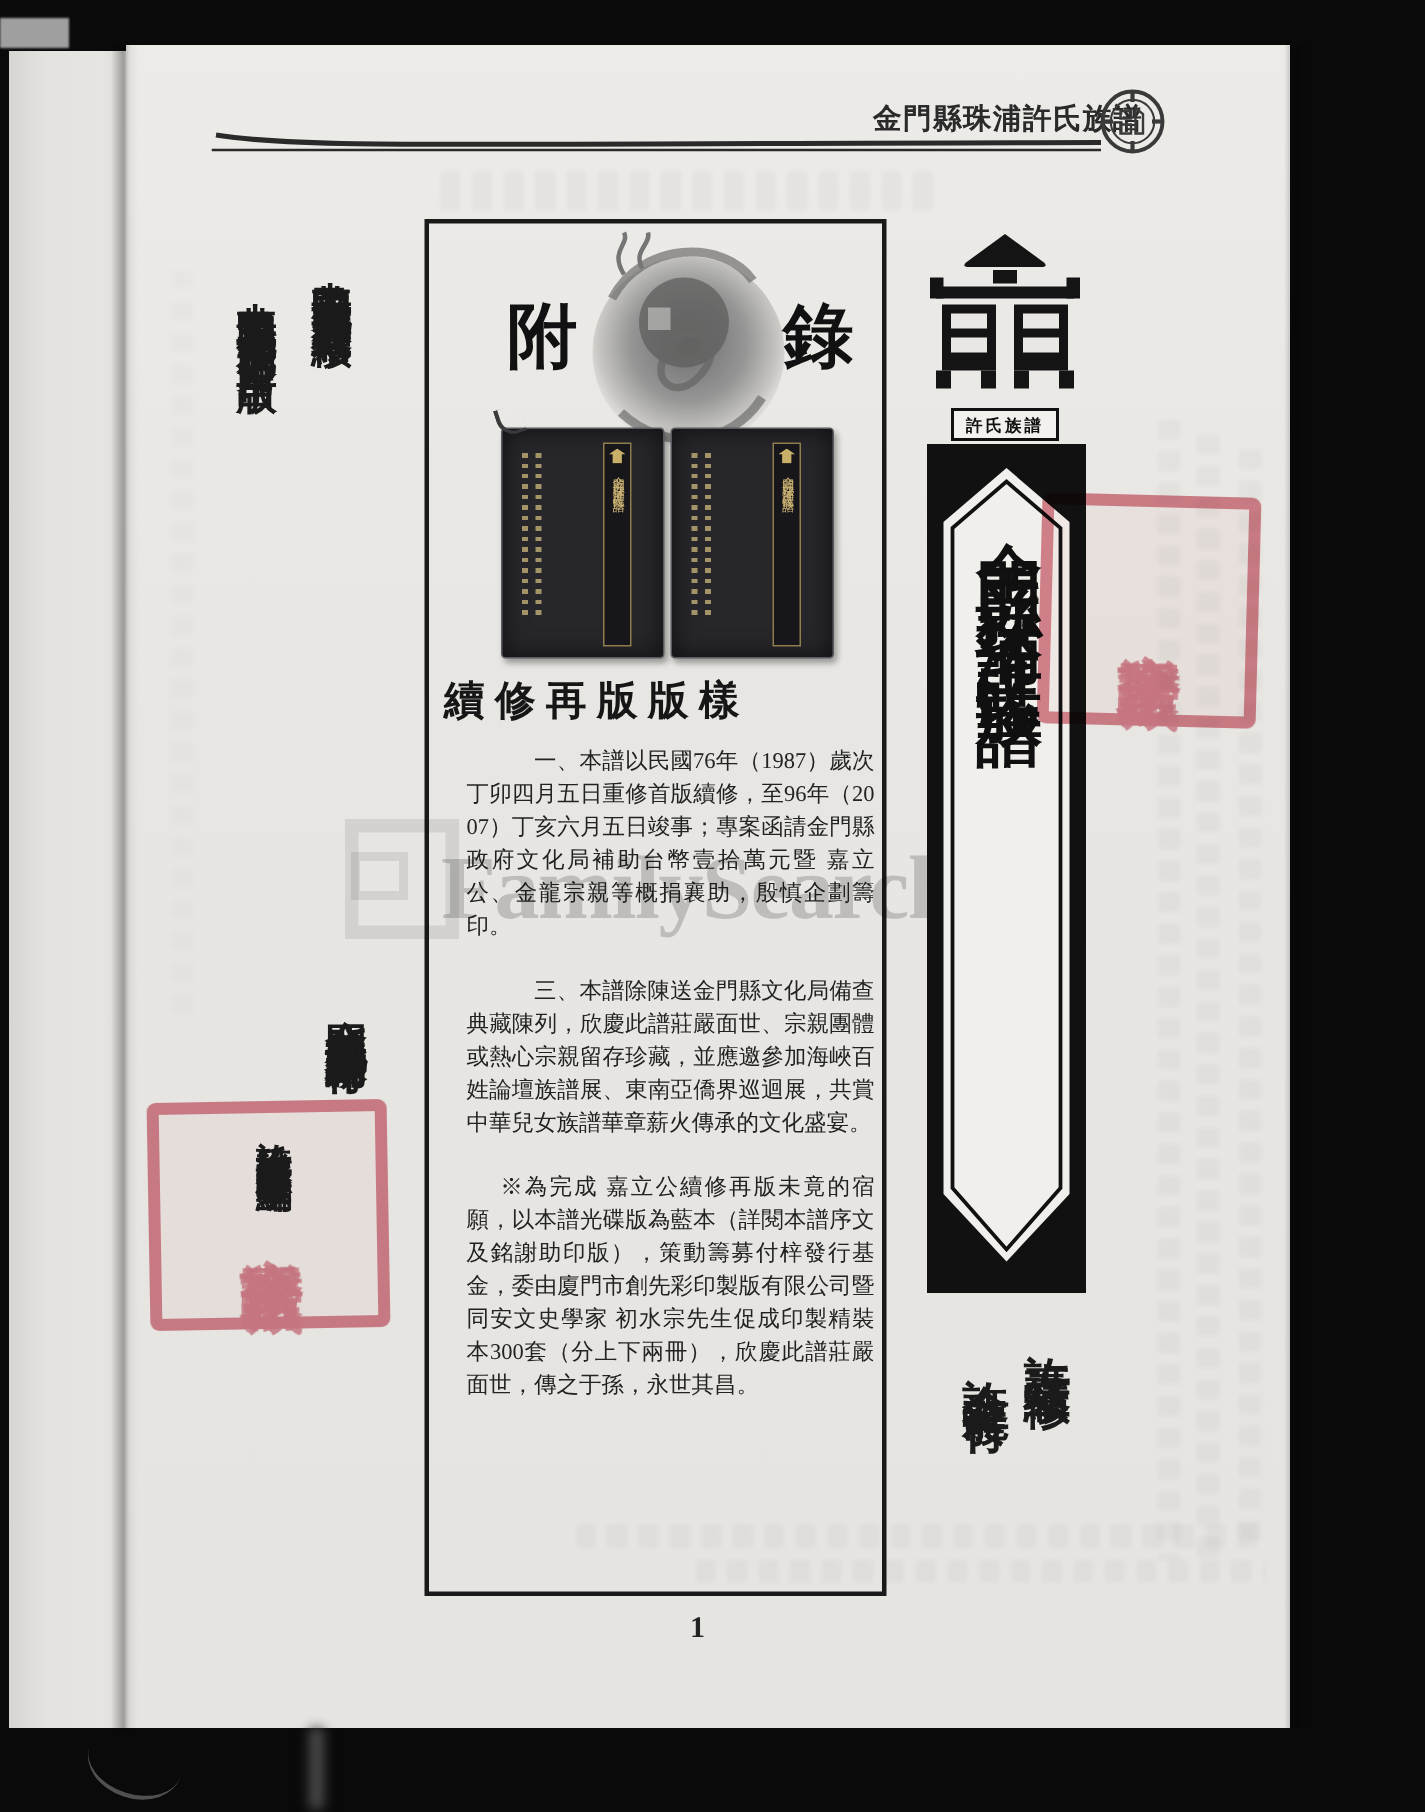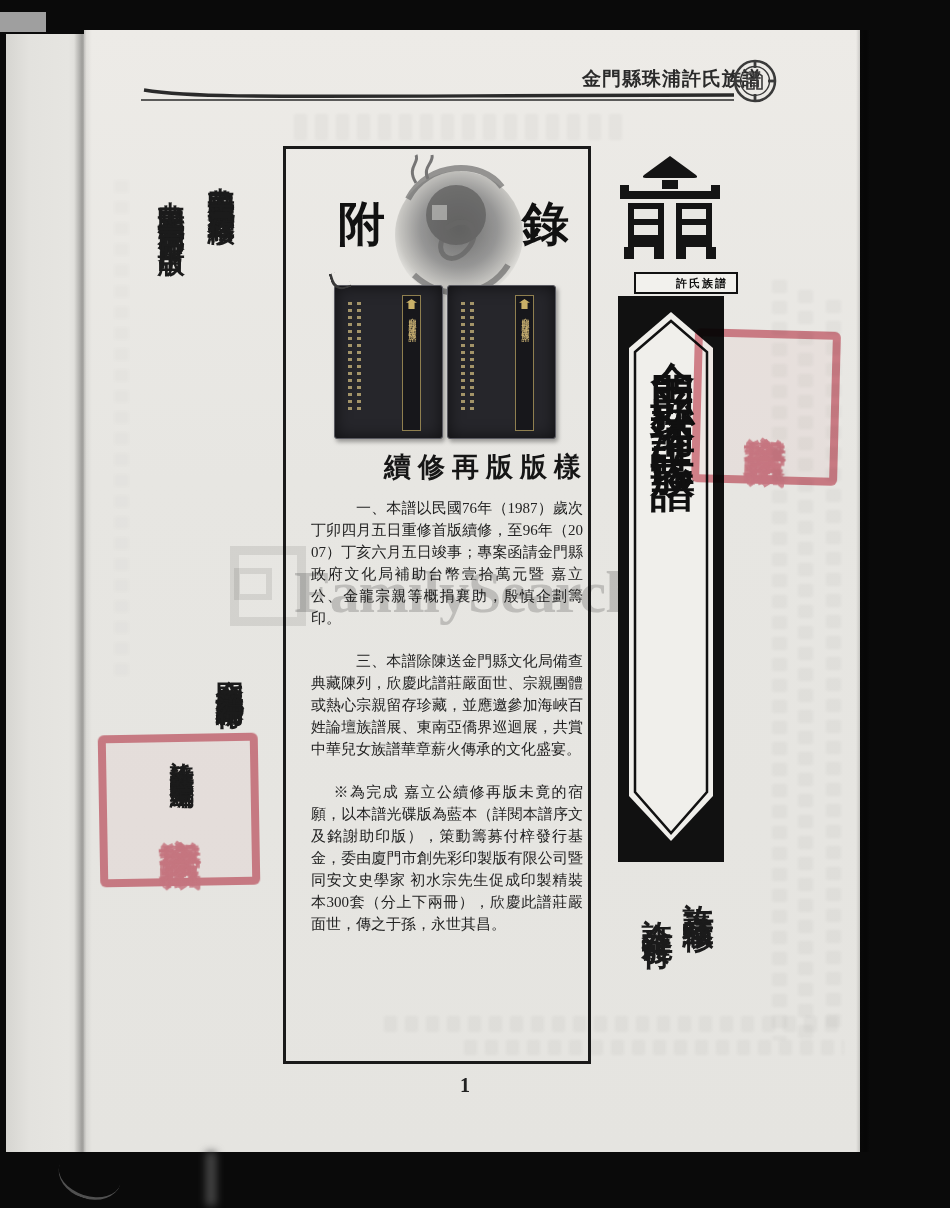--- a/index.html
+++ b/index.html
@@ -45,29 +45,29 @@
     background:repeating-linear-gradient(180deg,rgba(205,185,125,.75) 0 3px,transparent 3px 7px);}
   .bdots.d1{left:13px;} .bdots.d2{left:22px;}
   .spine{position:absolute;right:21px;top:9px;width:17px;height:134px;background:#17171b;border:1px solid #8f7f4f;
     display:flex;flex-direction:column;align-items:center;}
   .spine-logo{width:11px;height:10px;margin:3px 0 2px;background:#c9b068;
     clip-path:polygon(50% 0,100% 38%,78% 38%,78% 100%,22% 100%,22% 38%,0 38%);}
   .spine-text{writing-mode:vertical-rl;text-orientation:upright;font-size:8px;line-height:1;
     letter-spacing:2px;color:#cdb474;}
   .tassel{position:absolute;left:-4px;top:-15px;width:15px;height:17px;border-left:3px solid #3a3a3a;
     border-bottom:2px solid #3a3a3a;border-radius:0 0 0 12px;transform:rotate(-18deg);}
-  .caption{position:absolute;left:0;top:300px;width:100%;text-align:right;font-size:27px;font-weight:700;
-    letter-spacing:7px;color:#161616;}
+  .caption{position:absolute;left:0;top:300px;width:100%;text-align:left;font-size:27px;font-weight:700;
+    letter-spacing:7px;color:#161616;padding-left:10px;}
   .paras{position:absolute;left:25px;top:348px;width:272px;}
   .paras p{margin:0 0 21px;font-size:15px;line-height:22px;color:#222;text-align:justify;word-break:break-all;}
   .paras p.ind3{text-indent:3em;} .paras p.ind15{text-indent:1.5em;}
   
   .gate-logo{position:absolute;left:526px;top:126px;}
   .logo-box{position:absolute;left:550px;top:242px;width:68px;height:18px;border:2px solid #111;background:#f2f1ed;
-    display:flex;align-items:center;justify-content:center;font-size:11px;font-weight:700;letter-spacing:2px;color:#111;padding-left:32px;}
+    display:flex;align-items:center;justify-content:center;font-size:11px;font-weight:700;letter-spacing:2px;color:#111;}
   .logo-rom{position:absolute;left:548px;top:264px;width:74px;text-align:center;font-size:10.5px;font-weight:700;
     letter-spacing:1px;color:#111;font-family:"Liberation Sans",sans-serif;}
   .banner{position:absolute;left:534px;top:266px;width:106px;height:566px;z-index:3;}
   .banner-text{position:absolute;left:564px;top:296px;height:520px;font-size:44px;letter-spacing:13px;
     color:#101010;z-index:4;font-weight:700;}
   .credit{position:absolute;font-size:31px;letter-spacing:5px;z-index:3;}
   .credit.r{left:596px;top:848px;} .credit.l{left:555px;top:864px;}
   
   .wm{position:absolute;left:210px;top:528px;font-size:60px;font-weight:700;color:#8f8f8f;opacity:.40;
     mix-blend-mode:multiply;z-index:2;letter-spacing:-1px;}

